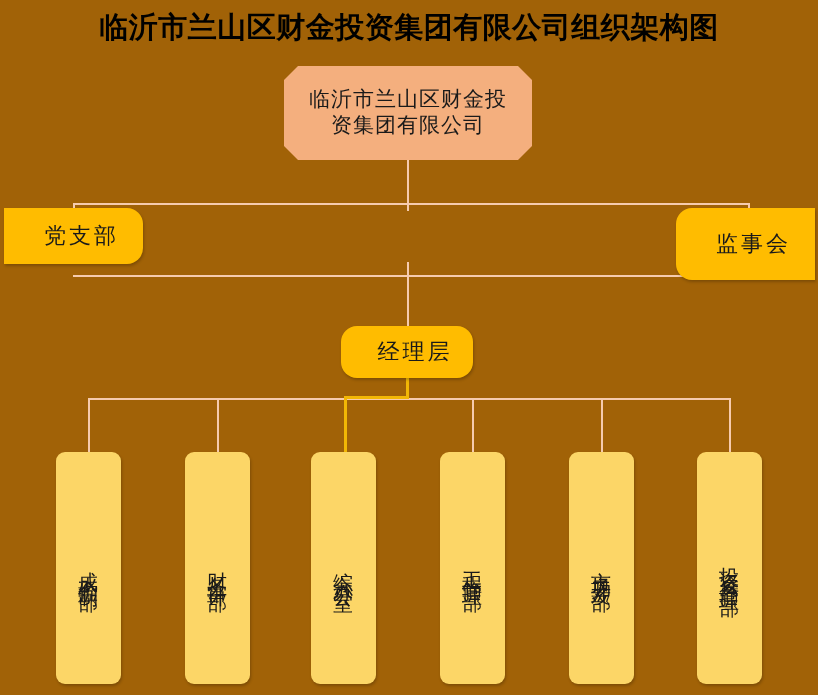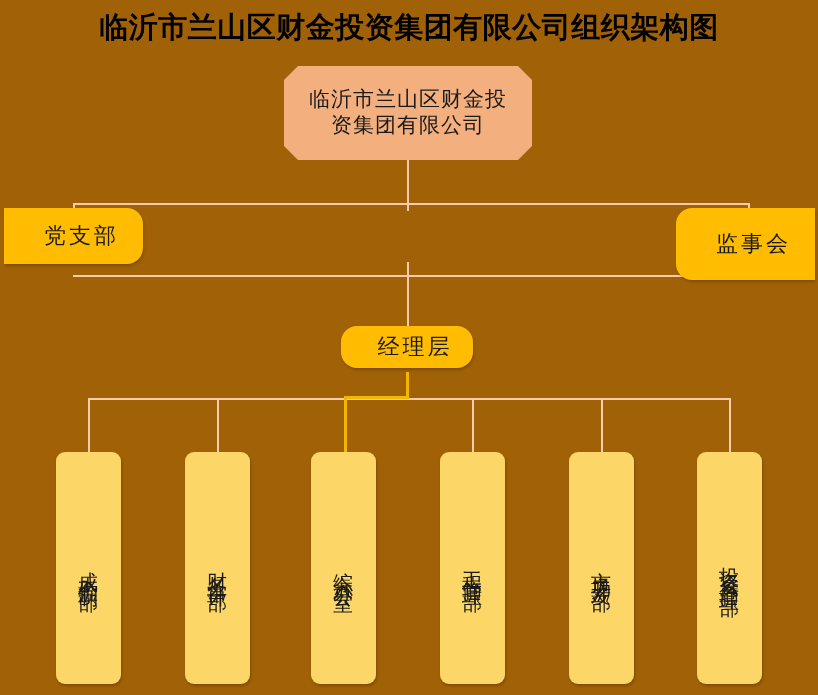--- a/index.html
+++ b/index.html
@@ -146,21 +146,21 @@
 
   <div class="node node-amber round-right" style="left:4px; top:208px; width:139px; height:56px;">
     <span>党支部</span>
   </div>
 
 
   <div class="node node-amber round-left" style="left:676px; top:208px; width:139px; height:72px;text-align:center;">
     <span>监事会</span>
   </div>
 
-  <div class="node node-amber round-all" style="left:341px; top:326px; width:132px; height:42px;text-align:center;">
+  <div class="node node-amber round-all" style="left:341px; top:326px; width:132px; height:52px;text-align:center;">
     <span>经理层</span>
   </div>
 
   <div class="node node-dept" style="left:56px; top:452px; width:65px; height:232px;">
     <span class="vlabel">成本控制部</span>
   </div>
 
   <div class="node node-dept" style="left:185px; top:452px; width:65px; height:232px;">
     <span class="vlabel">财务审计部</span>
   </div>

